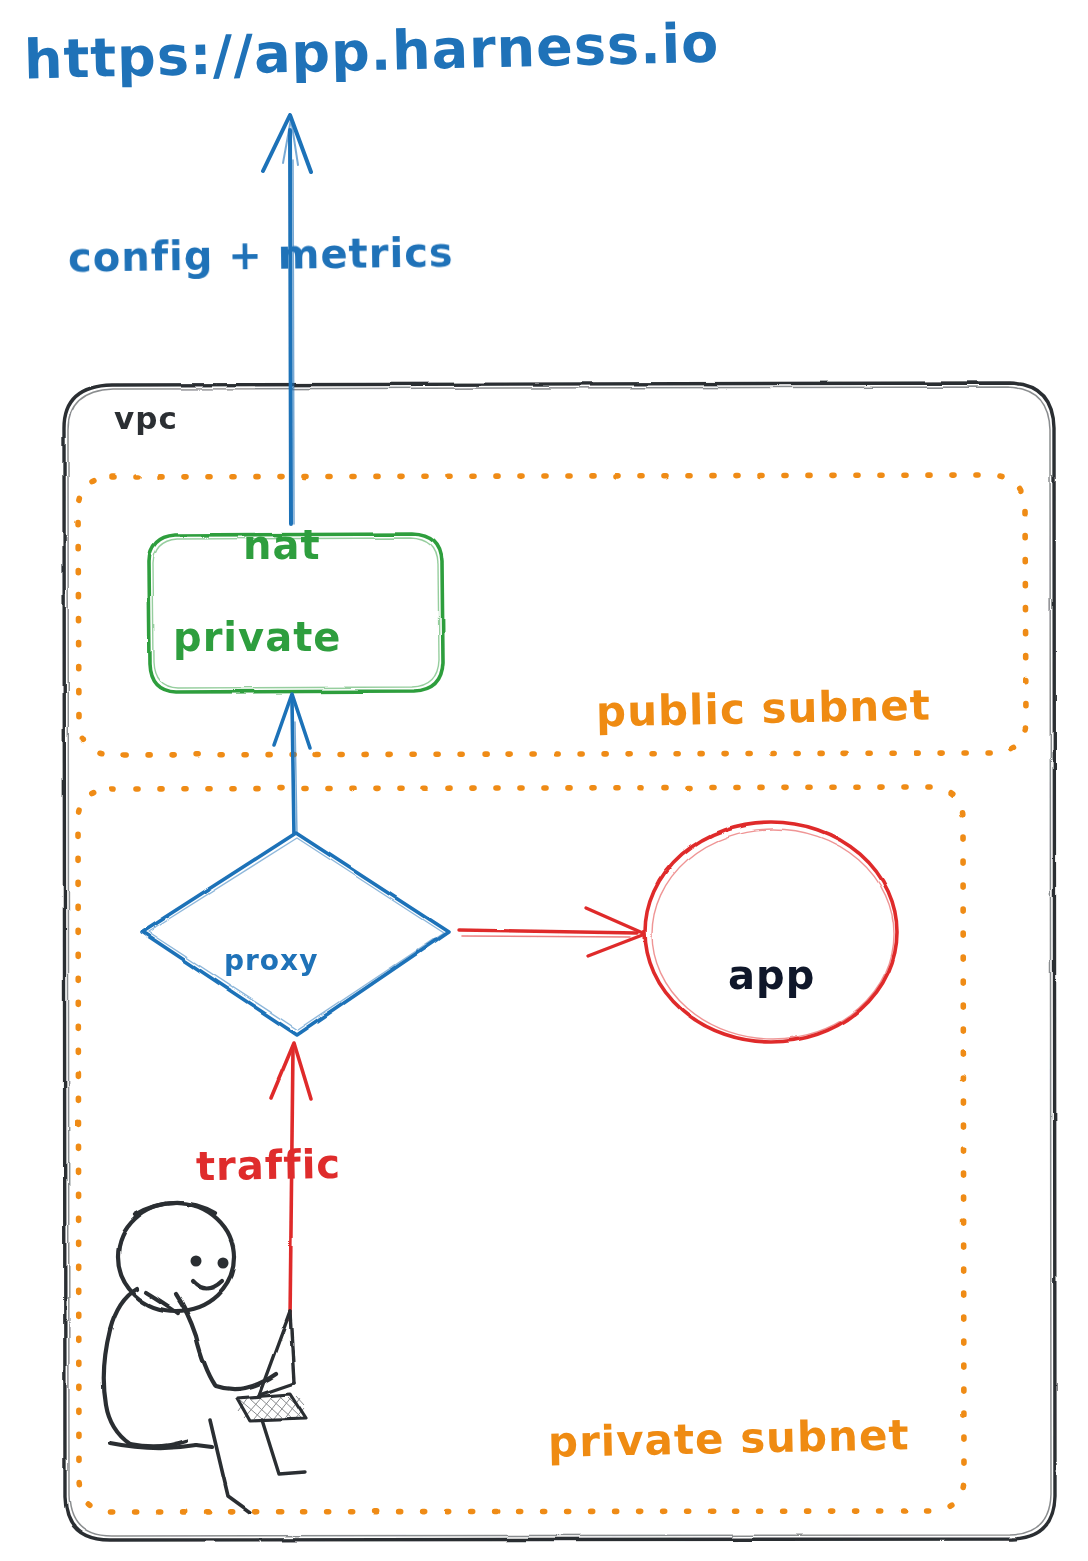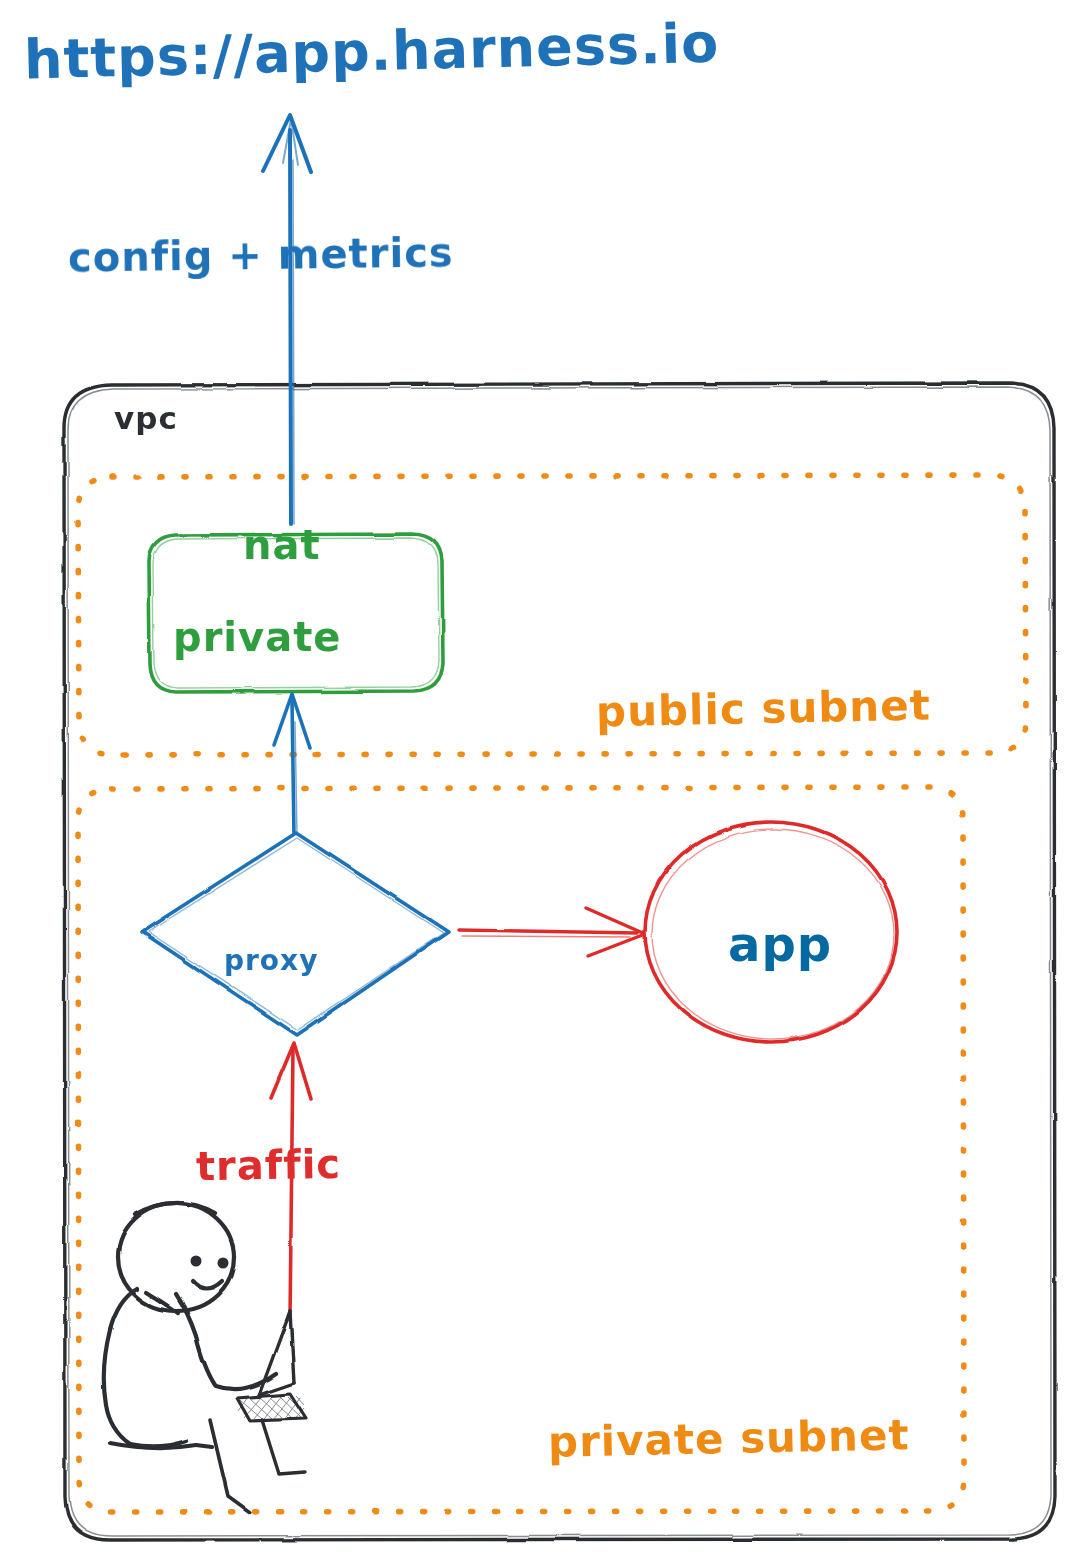--- a/index.html
+++ b/index.html
@@ -161,19 +161,19 @@
 
   <div class="lbl" style="left:66px; top:400px; font-size:31px; color:#2b2f33;padding-left:48px;">vpc</div>
 
   <div class="lbl" style="left:243px; top:522px; font-size:40px; color:#2e9e3e;">nat</div>
   <div class="lbl" style="left:173px; top:614px; font-size:40px; color:#2e9e3e;">private</div>
 
   <div class="lbl" style="left:596px; top:684px; font-size:42px; color:#ef8b12; transform:rotate(-1.2deg);">public subnet</div>
 
   <div class="lbl" style="left:224px; top:908px; font-size:28px; color:#1f72b8;margin-top:36px;">proxy</div>
 
-  <div class="lbl" style="left:728px; top:916px; font-size:48px; color:#0369a1;">app</div>
+  <div class="lbl" style="left:728px; top:952px; font-size:40px; color:#0f172a;">app</div>
 
   <div class="lbl" style="left:196px; top:1142px; font-size:40px; color:#df2c2c; transform:rotate(-1deg);">traffic</div>
 
   <div class="lbl" style="left:548px; top:1414px; font-size:42px; color:#ef8b12; transform:rotate(-1.2deg);">private subnet</div>
 
 </div>
 
 </body></html>

